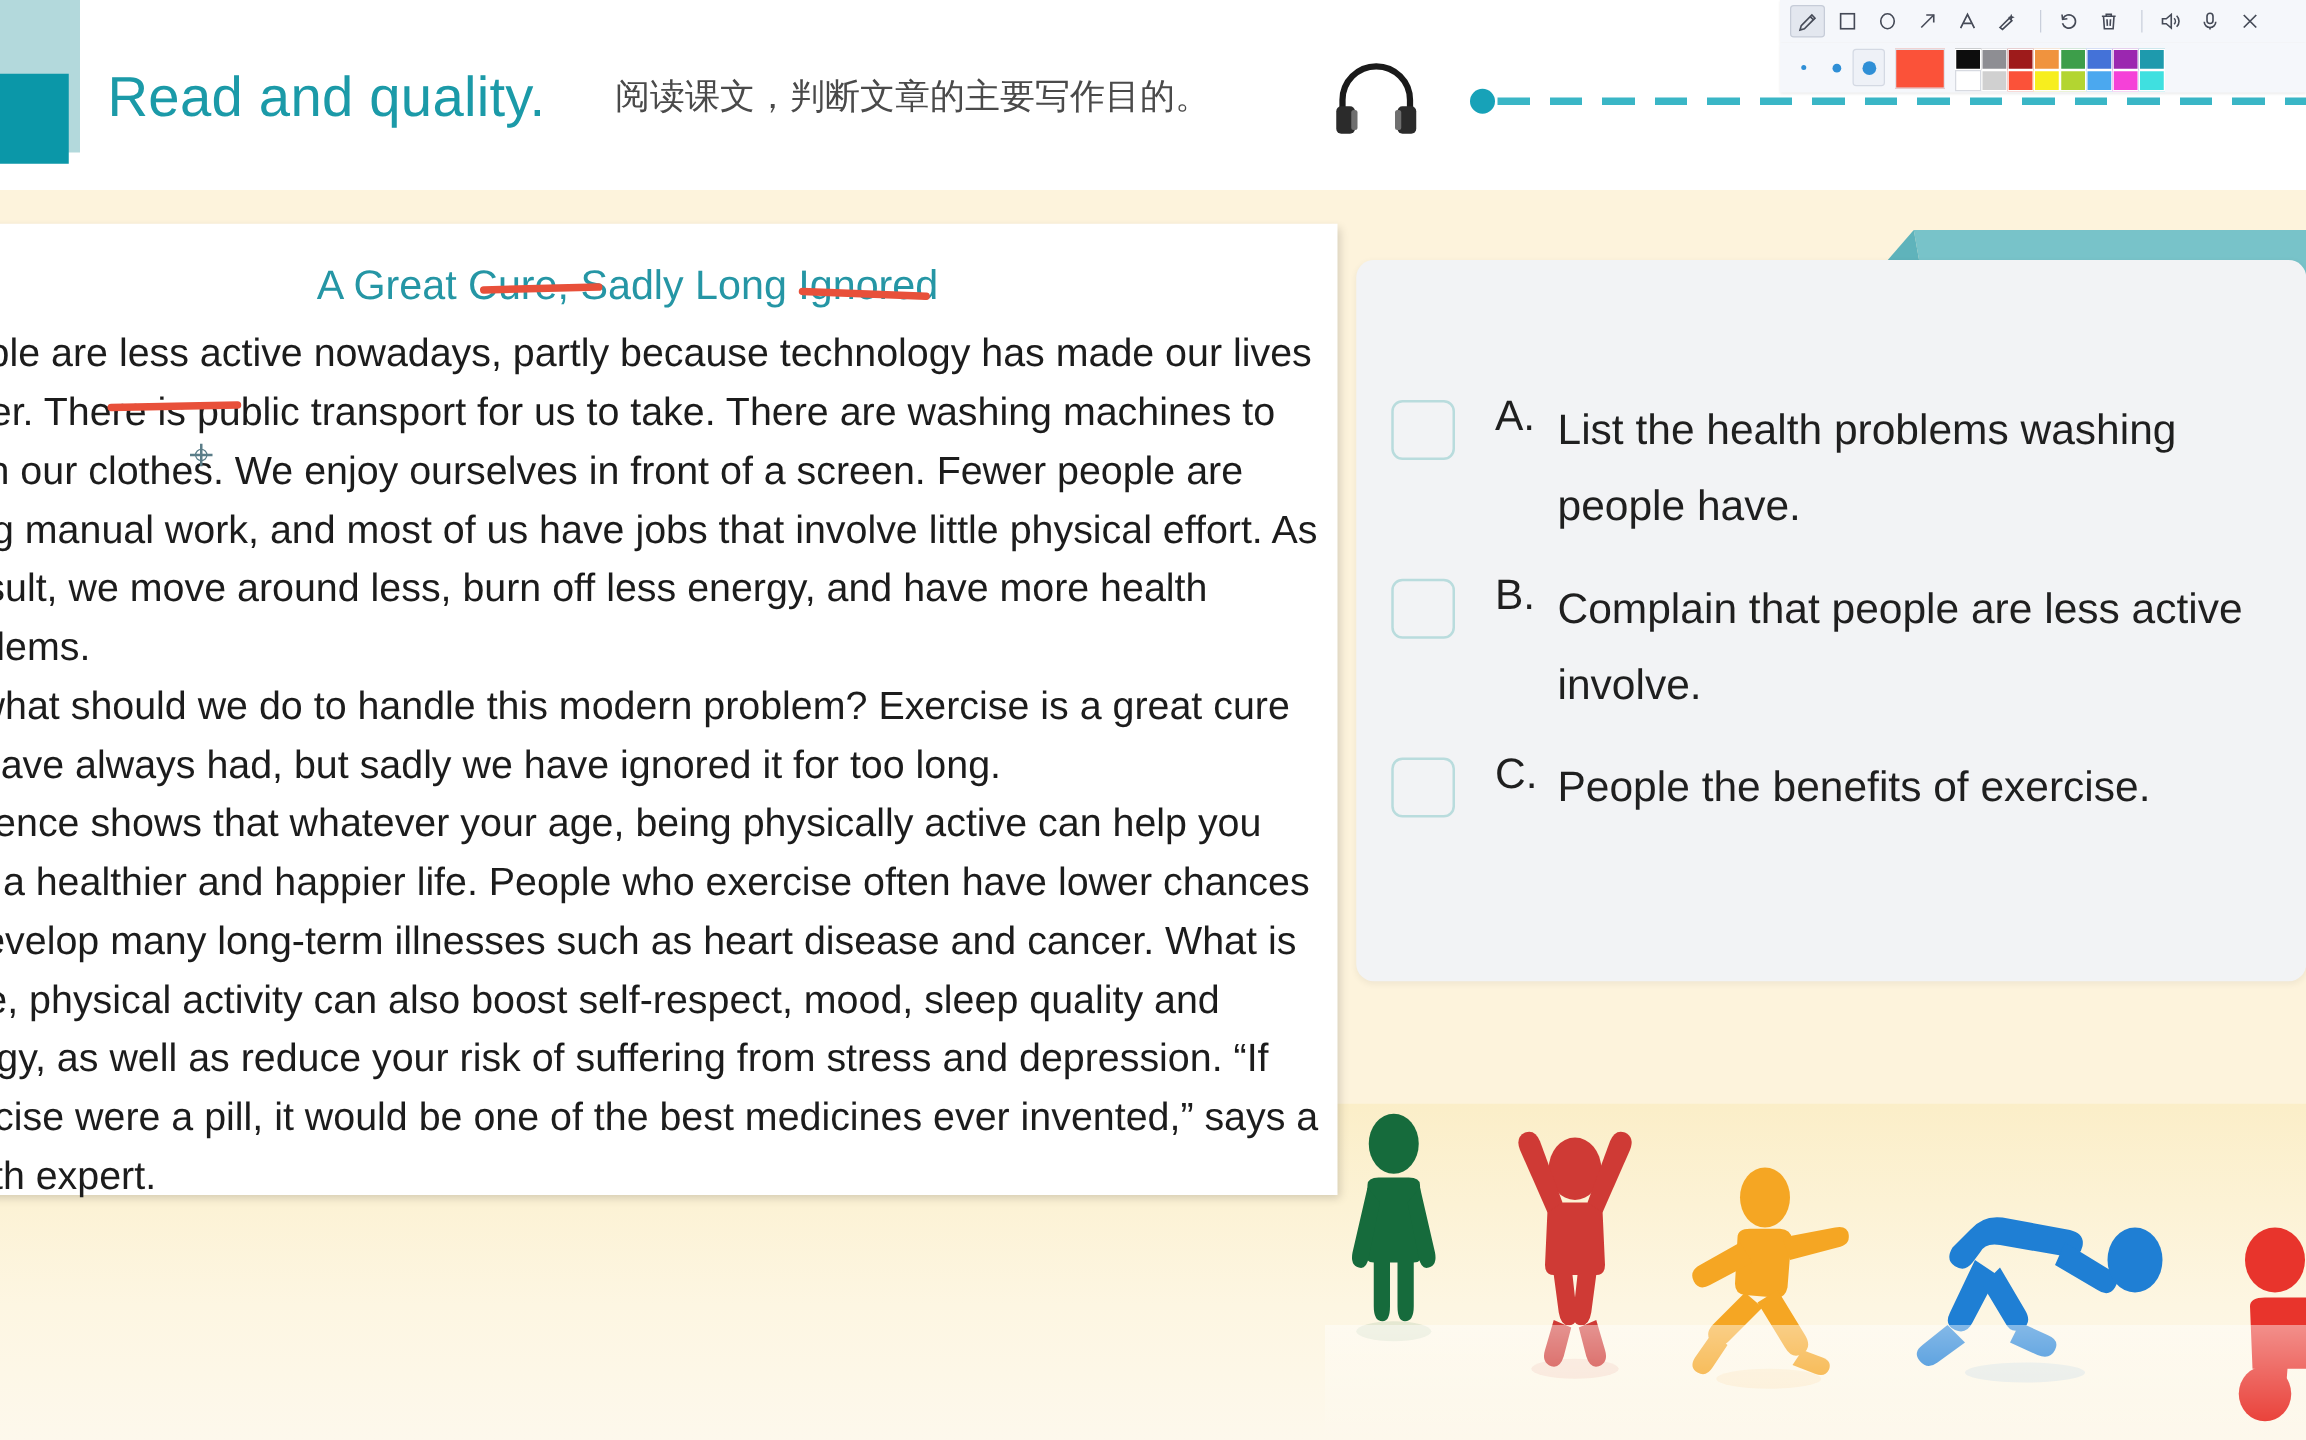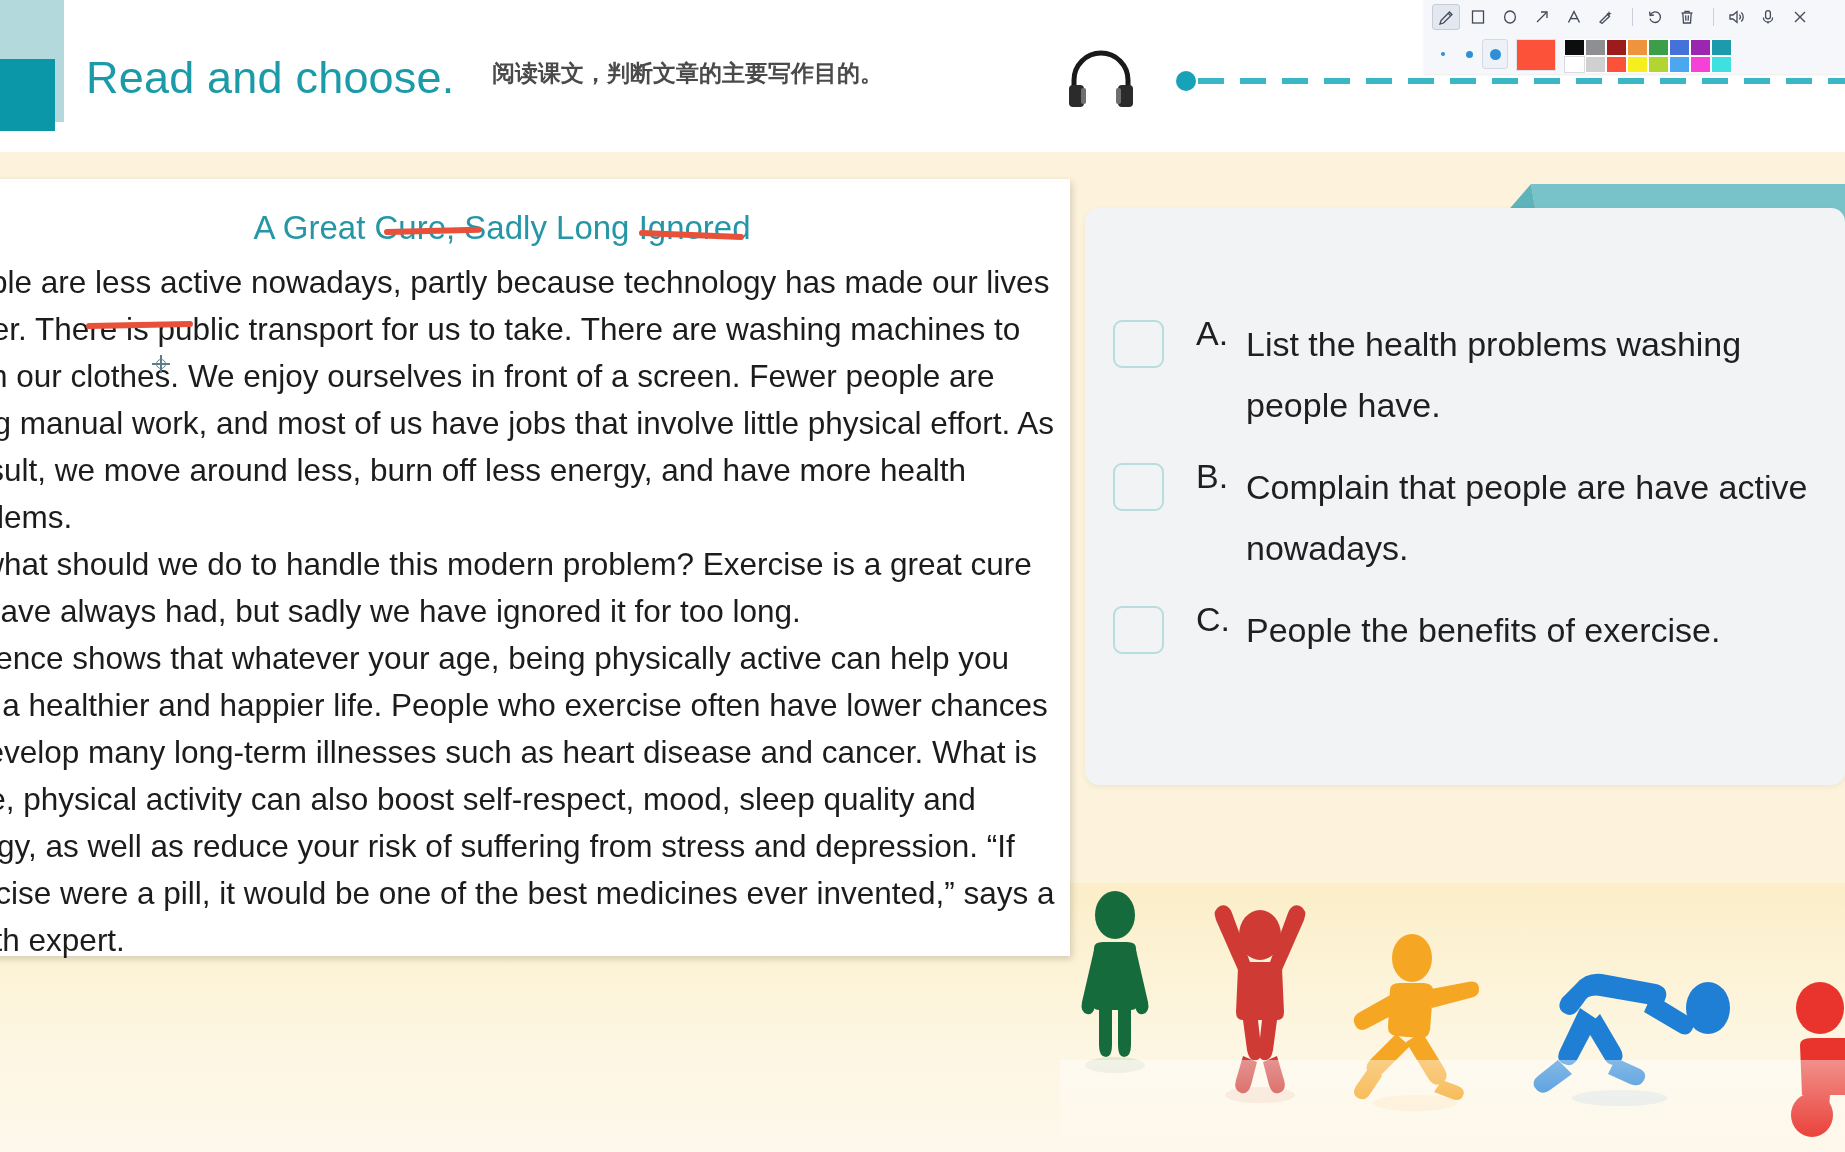--- a/index.html
+++ b/index.html
@@ -24,21 +24,21 @@
     position: absolute; left: 0; top: 59px; width: 55px; height: 72px;
     background: #0b97a8;
   }
   .header-title {
     position: absolute; left: 86px; top: 52px;
     font-size: 45px; color: #1b9aa8; font-weight: 400;
     letter-spacing: 0.2px; white-space: nowrap;
   }
   .header-sub {
     position: absolute; left: 492px; top: 58px;
-    font-size: 23px; color: #4a4a4a; font-weight: 700;
+    font-size: 28px; color: #4a4a4a; font-weight: 400;
     white-space: nowrap;
   }
   .headphone {
     position: absolute; left: 1068px; top: 50px;
     width: 66px; height: 58px;
   }
   .dash-dot {
     position: absolute; left: 1176px; top: 71px;
     width: 20px; height: 20px; border-radius: 50%;
     background: #17a2b8;
@@ -179,21 +179,21 @@
 
 <div id="root">
 
   <div class="slide-bg"></div>
   <div class="slide-floor"></div>
 
   <div class="header">
     <div class="deco-sq-light"></div>
     <div class="deco-sq-dark"></div>
 
-    <div class="header-title">Read and choose.</div>
+    <div class="header-title">Read and quality.</div>
     <div class="header-sub">阅读课文，判断文章的主要写作目的。</div>
 
     <div class="headphone">
       <svg width="66" height="58" viewBox="0 0 66 58">
         <path d="M6 40 L6 30 A27 27 0 0 1 60 30 L60 40" fill="none" stroke="#1a1a1a" stroke-width="5" stroke-linecap="round"></path>
         <rect x="1" y="35" width="15" height="22" rx="4" fill="#2b2b2b"></rect>
         <rect x="50" y="35" width="15" height="22" rx="4" fill="#2b2b2b"></rect>
         <rect x="13" y="38" width="5" height="16" rx="2" fill="#6f6f6f"></rect>
         <rect x="48" y="38" width="5" height="16" rx="2" fill="#6f6f6f"></rect>
       </svg>
@@ -336,21 +336,21 @@
 
   <div class="options">
     <div class="opt-row">
       <div class="opt-box"></div>
       <div class="opt-letter">A.</div>
       <div class="opt-text">List the health problems washing people have.</div>
     </div>
     <div class="opt-row">
       <div class="opt-box"></div>
       <div class="opt-letter">B.</div>
-      <div class="opt-text">Complain that people are have active nowadays.</div>
+      <div class="opt-text">Complain that people are less active involve.</div>
     </div>
     <div class="opt-row">
       <div class="opt-box"></div>
       <div class="opt-letter">C.</div>
       <div class="opt-text">People the benefits of exercise.</div>
     </div>
   </div>
 
   <div class="people">
     <svg width="790" height="262" viewBox="0 0 790 262">

